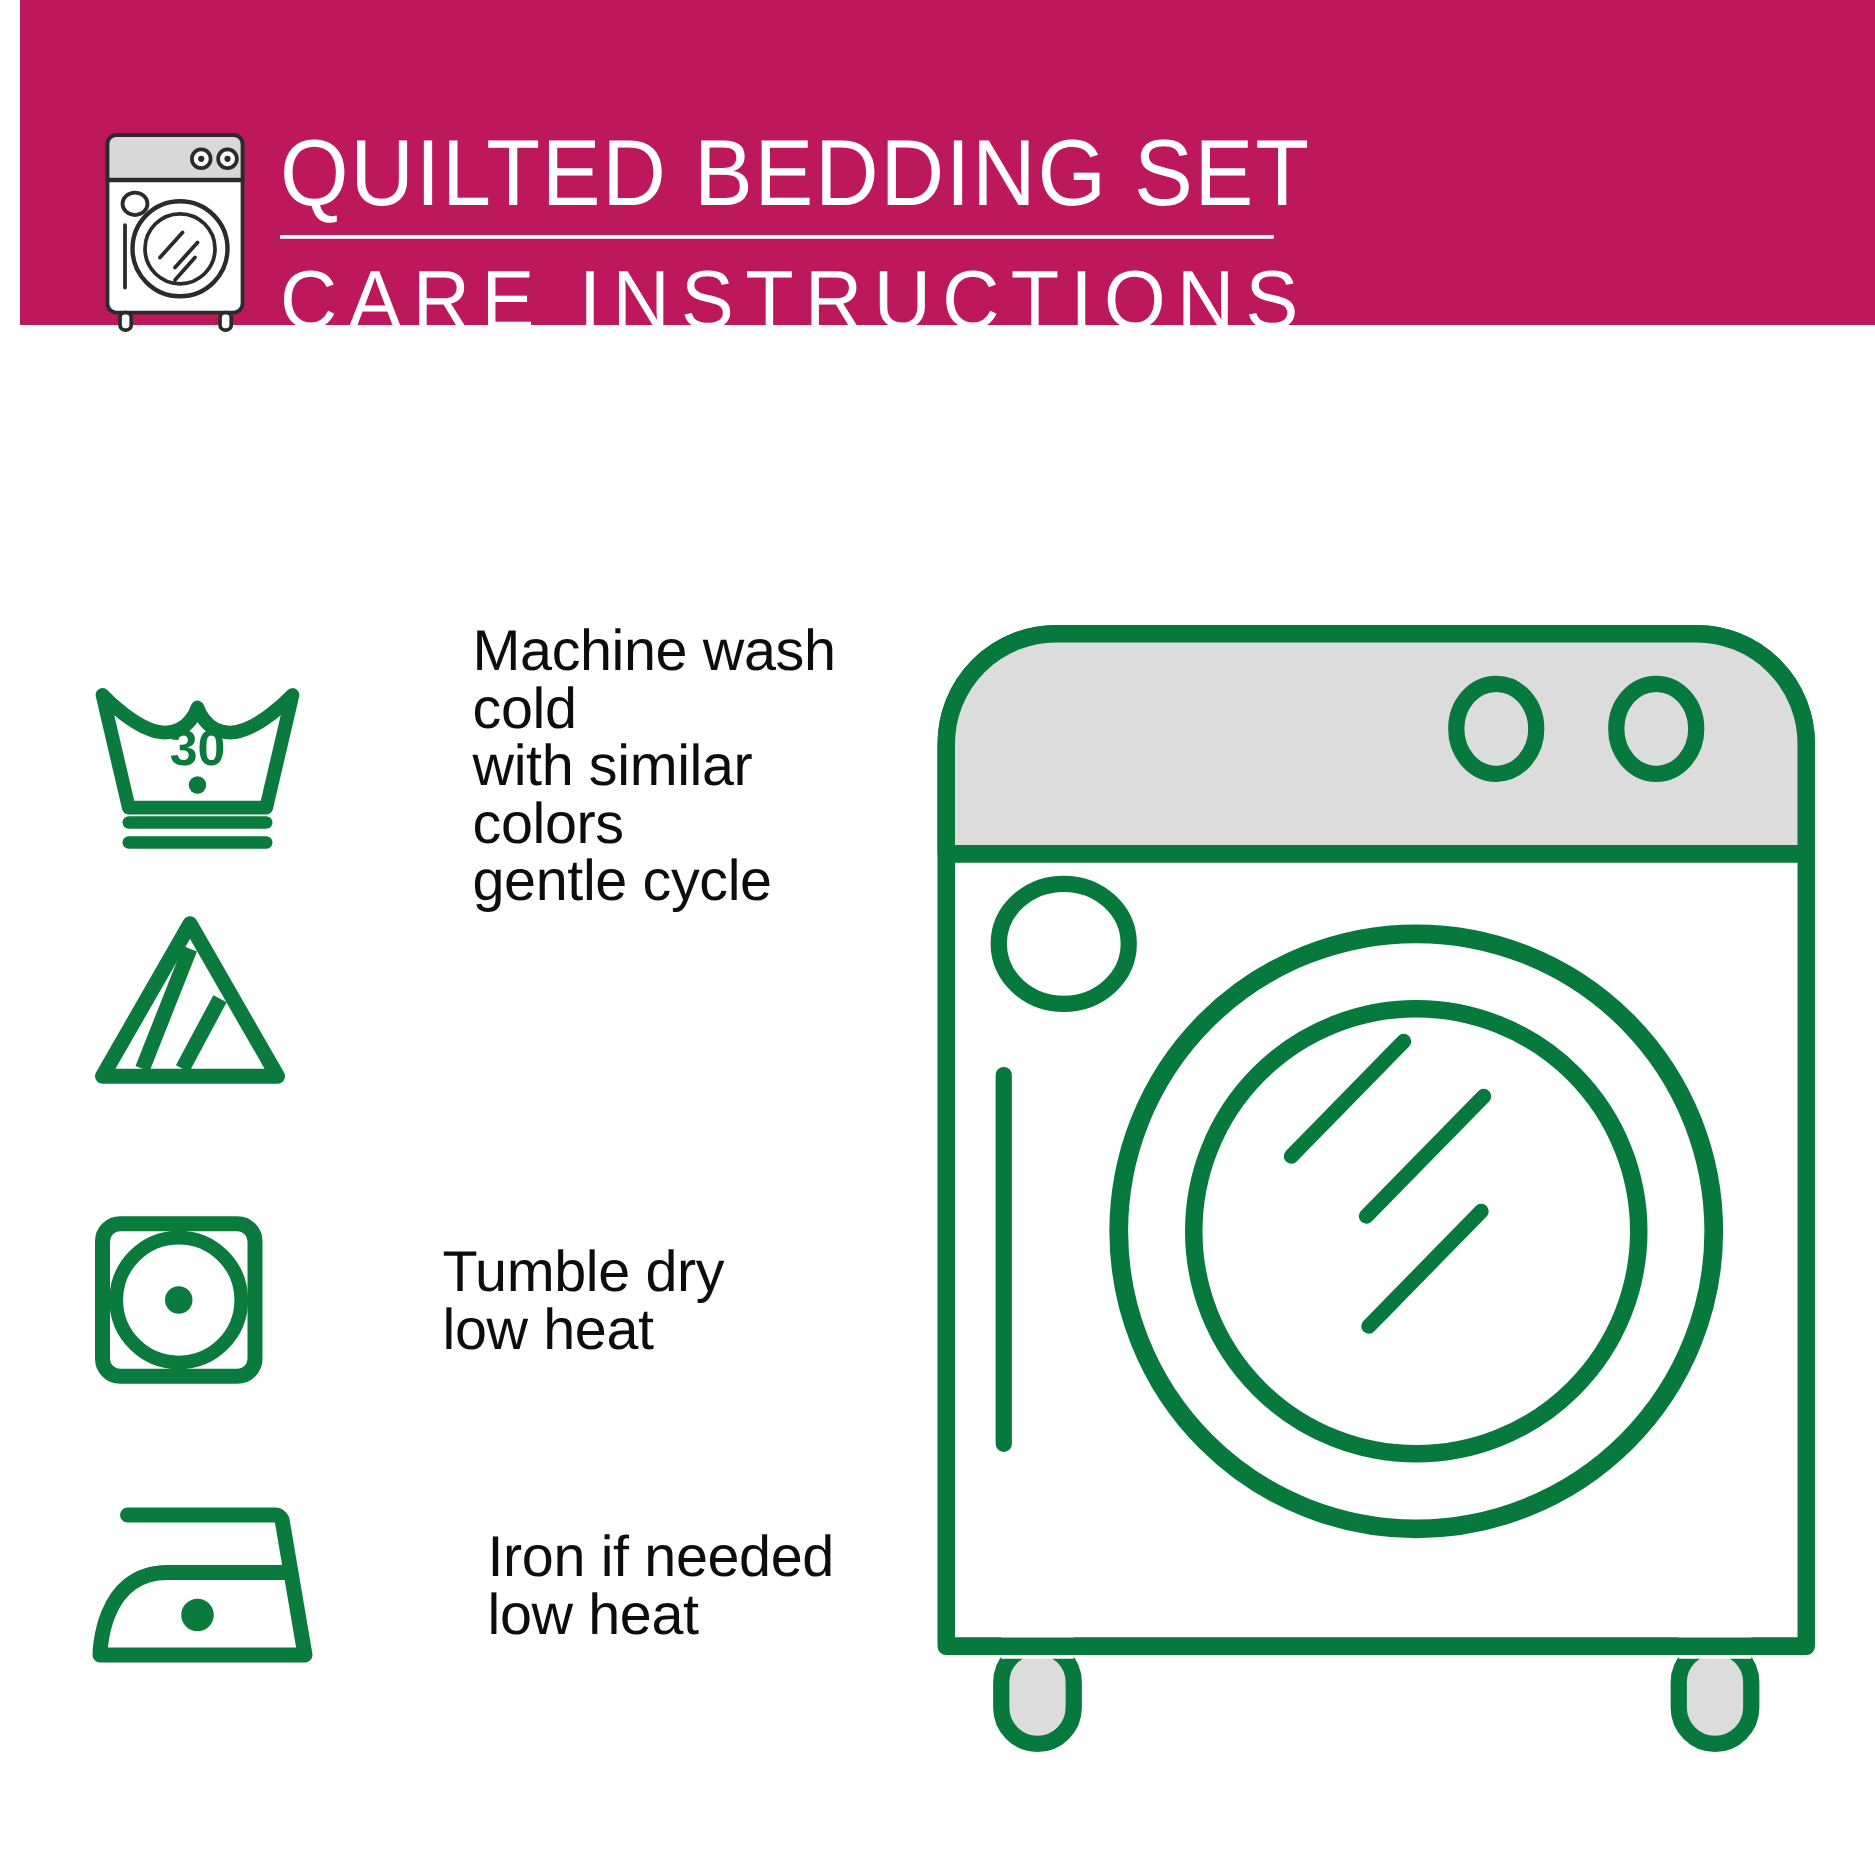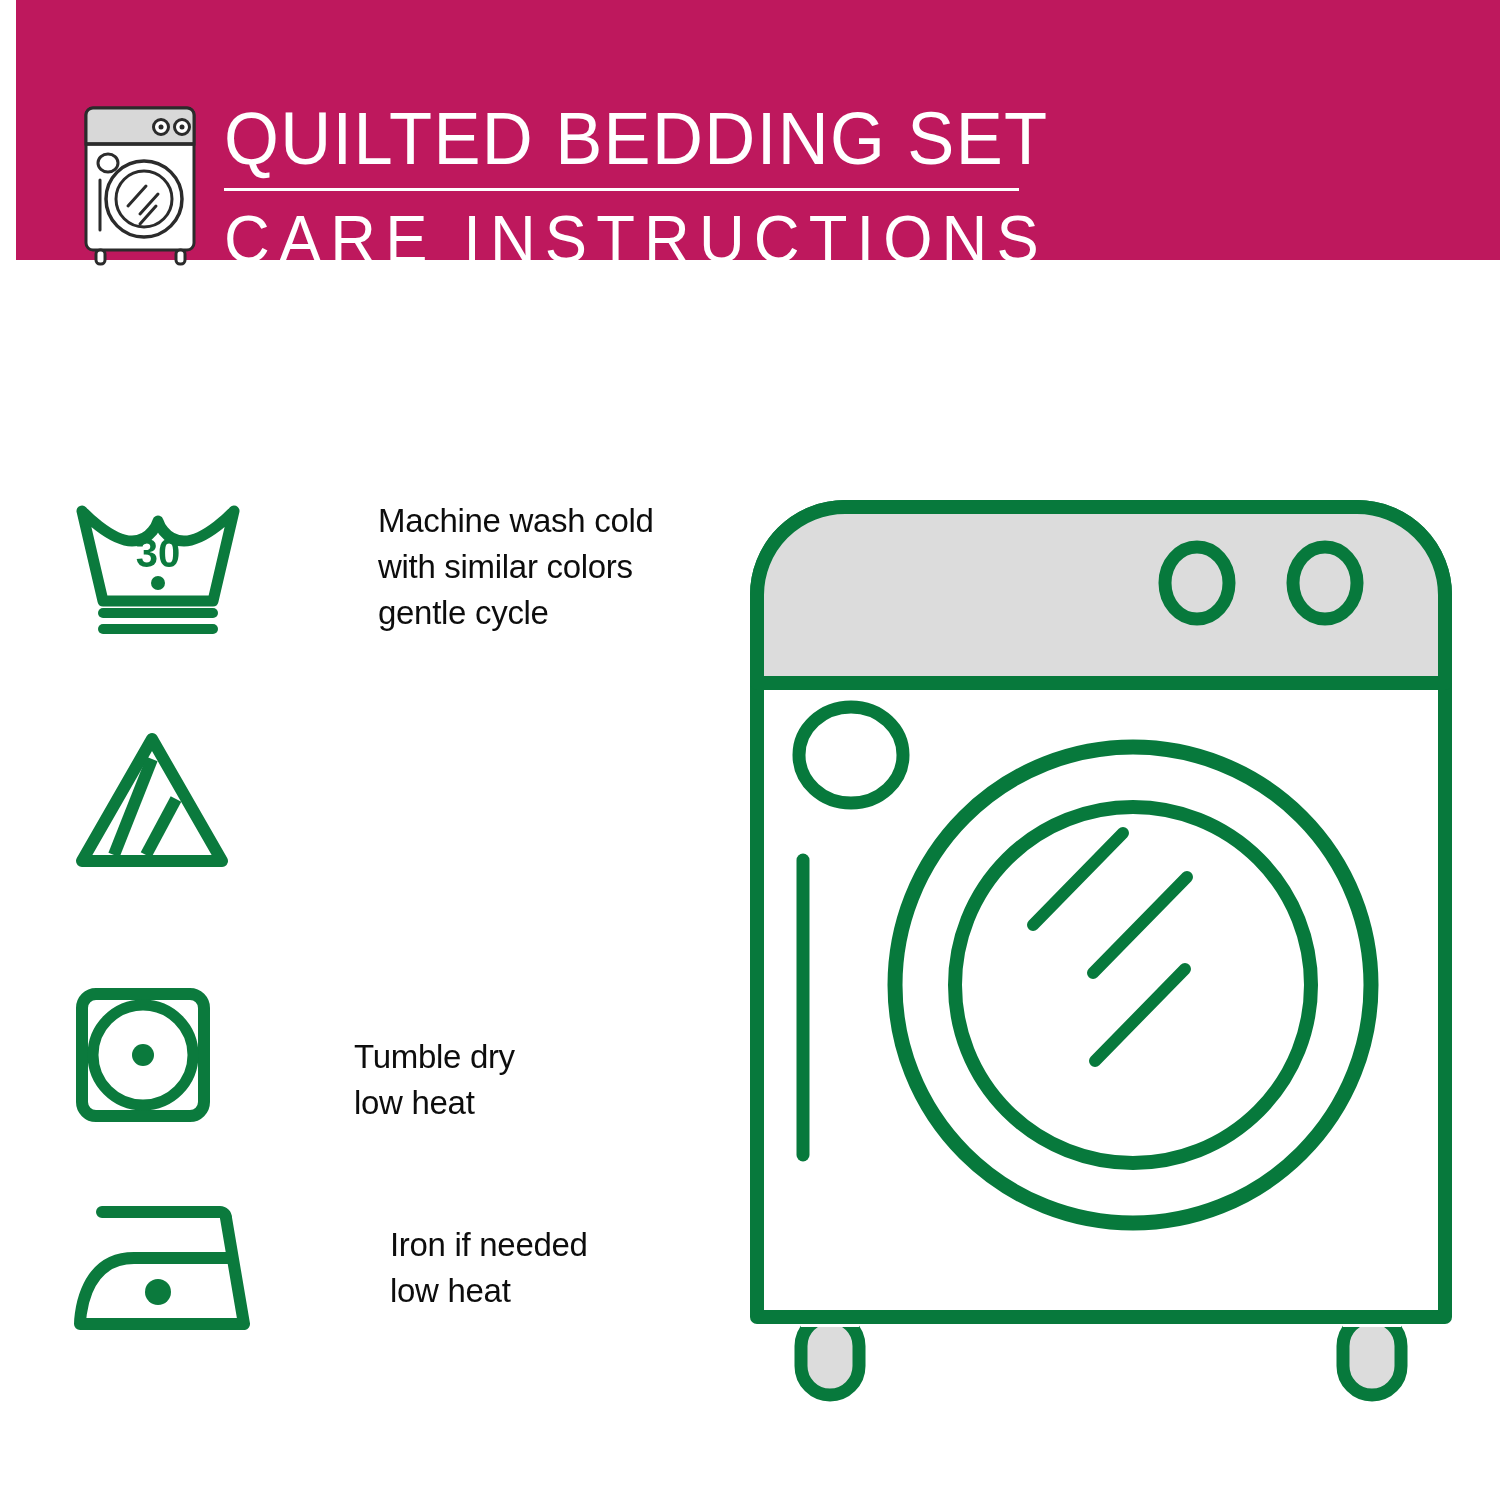--- a/index.html
+++ b/index.html
@@ -65,29 +65,29 @@
   }
   .care-row{
     position:absolute;
     display:flex;align-items:center;
     left:72px;
   }
   .care-row .sym{flex:0 0 auto;}
   .care-text{
     margin-left:0px;
     color:#0d0d0d;
-    font-size:33px;
+    font-size:46px;
     line-height:46px;
     letter-spacing:-0.3px;
     white-space:pre-line;
     font-family:"Liberation Sans", sans-serif;
   }
   .r1{top:140px;}
   .r2{top:372px;}
-  .r3{top:627px;align-items:flex-end;}
+  .r3{top:612px;}
   .r4{top:845px;}
   .r1 .care-text{margin-left:134px;}
   .r2 .care-text{margin-left:130px;}
   .r3 .care-text{margin-left:140px;}
   .r4 .care-text{margin-left:138px;}
 
   
   .machine{
     position:absolute;
     left:745px;top:495px;

